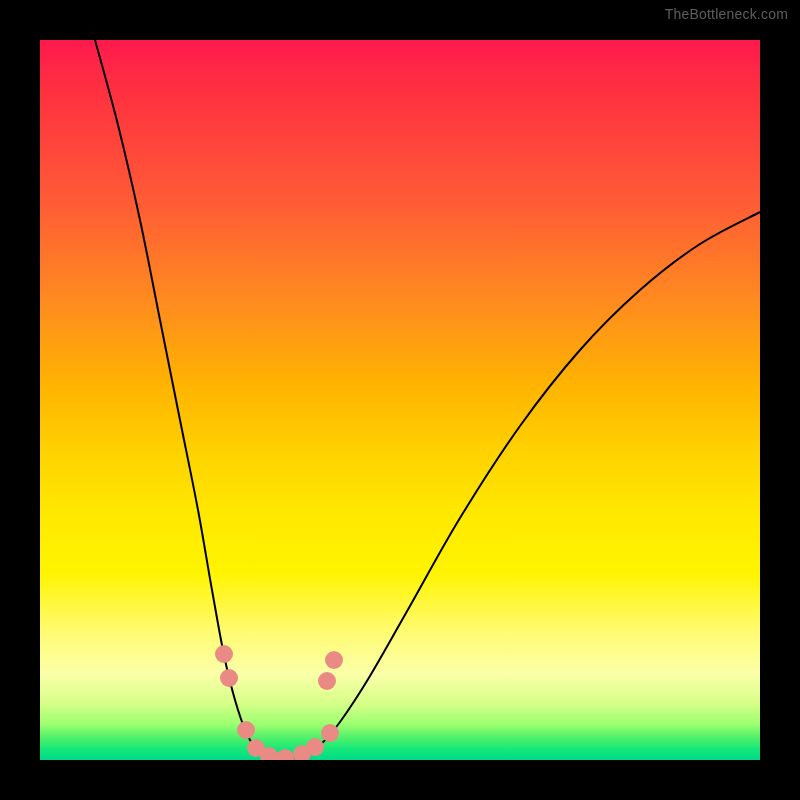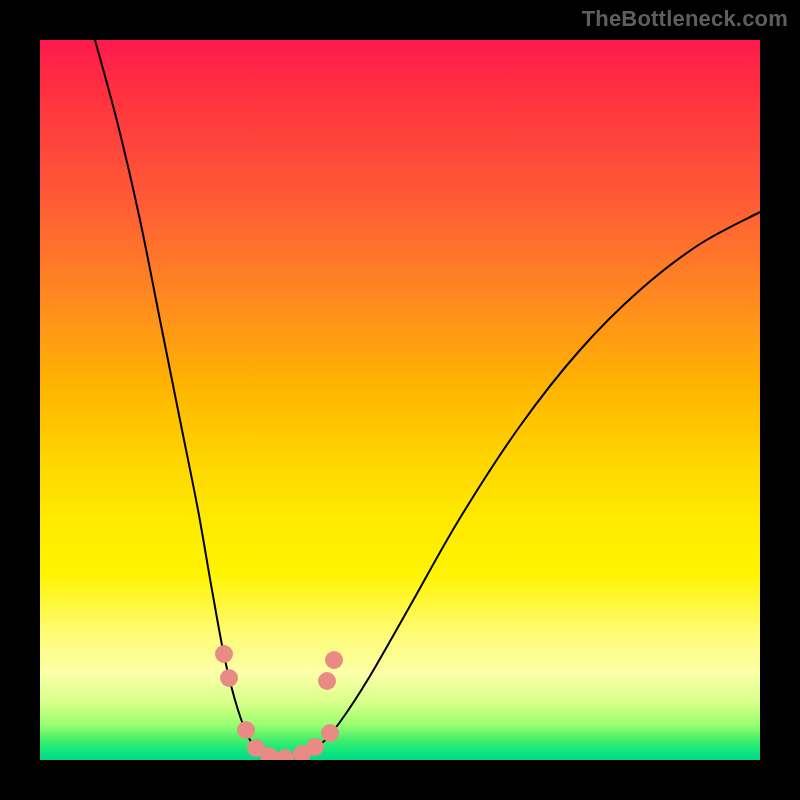--- a/index.html
+++ b/index.html
@@ -47,22 +47,22 @@
       #4cf06a 97%,
       #16e87a 98.5%,
       #00d98a 100%
     );
   }
   .watermark {
     position: absolute;
     top: 6px;
     right: 12px;
     color: #5e5e5e;
-    font-size: 22px;
-    font-weight: 700;
+    font-size: 14px;
+    font-weight: 400;
     letter-spacing: 0.2px;
     user-select: none;
   }
   svg.curves {
     position: absolute;
     inset: 0;
   }
   .marker {
     fill: #e98a84;
   }

